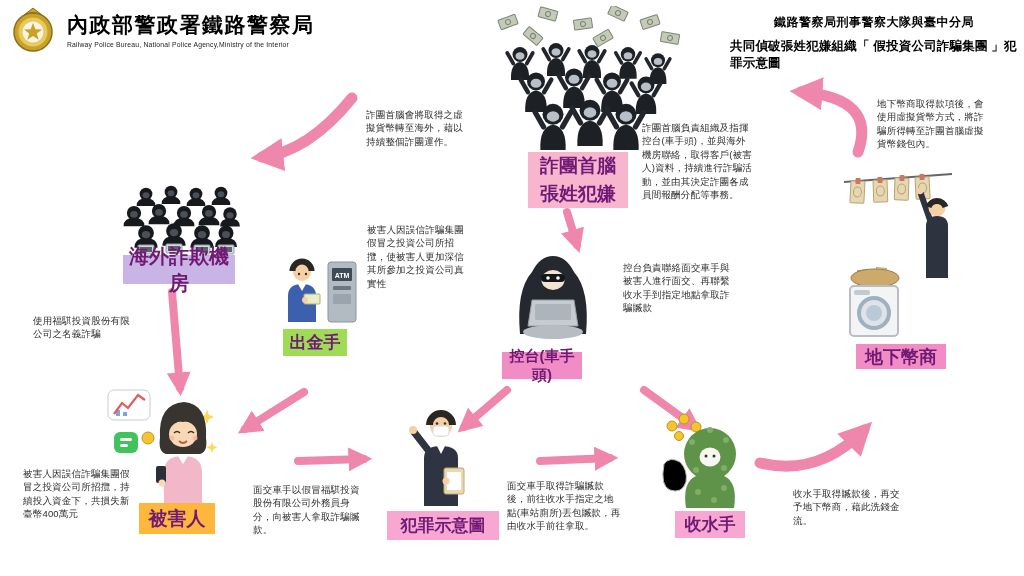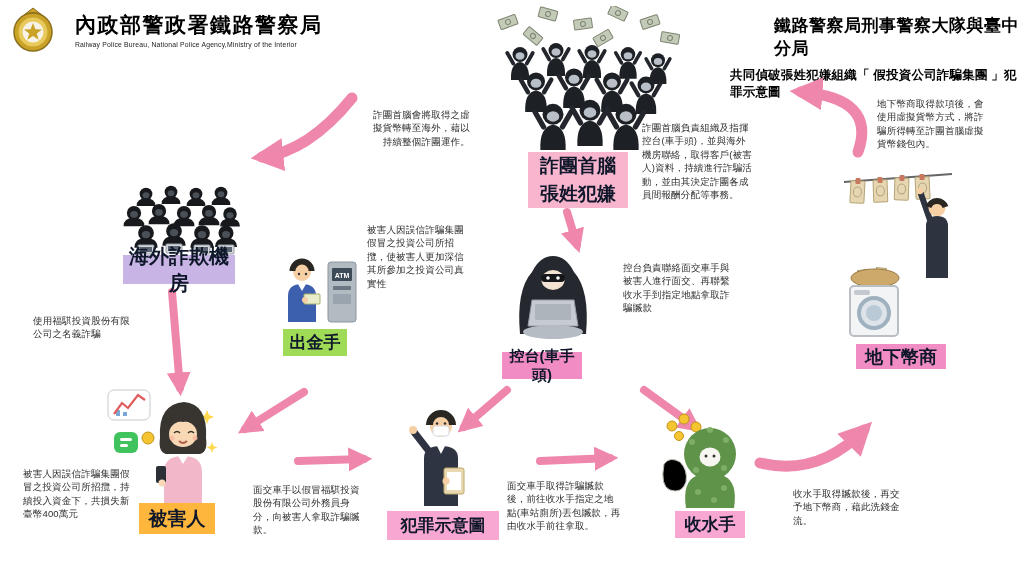--- a/index.html
+++ b/index.html
@@ -1,41 +1,41 @@
 <!DOCTYPE html>
 <html><head>
 <meta charset="utf-8">
 <style>
   html,body{margin:0;padding:0;}
   body{
     width:1024px;height:576px;position:relative;background:#ffffff;
     font-family:"Liberation Sans", sans-serif;overflow:hidden;color:#111;
   }
   
-  #logo{position:absolute;left:10px;top:6px;display:flex;align-items:center;gap:19px;}
+  #logo{position:absolute;left:10px;top:6px;display:flex;align-items:center;gap:11px;}
   .logo-text{display:flex;flex-direction:column;}
   .logo-zh{font-size:21px;font-weight:bold;letter-spacing:1.5px;color:#000;}
   .logo-en{font-size:6.8px;color:#222;margin-top:2px;letter-spacing:.2px;}
   #title{position:absolute;left:730px;top:14px;width:292px;font-weight:bold;color:#000;}
-  .title-l1{font-size:17px;margin-bottom:7px;letter-spacing:.5px;padding-left:44px;}
+  .title-l1{font-size:12px;margin-bottom:7px;letter-spacing:.5px;padding-left:44px;}
   .title-l2{font-size:12.5px;letter-spacing:.2px;}
   
   .node-label{position:absolute;display:flex;flex-direction:column;align-items:center;justify-content:center;
-    font-weight:bold;color:#0f172a;text-align:center;}
+    font-weight:bold;color:#701a75;text-align:center;}
   #label-boss{left:528px;top:152px;width:100px;height:56px;background:#f8b5ce;font-size:19px;line-height:1.45;}
   #label-overseas{left:123px;top:255px;width:112px;height:29px;background:#c8b5e5;font-size:20px;}
   #label-withdrawer{left:283px;top:329px;width:64px;height:27px;background:#9fdb57;font-size:17px;}
   #label-controller{left:502px;top:352px;width:80px;height:27px;background:#f18cc5;font-size:15px;}
   #label-dealer{left:856px;top:344px;width:90px;height:25px;background:#f18cc5;font-size:18px;}
   #label-victim{left:139px;top:503px;width:76px;height:31px;background:#feb73c;font-size:19px;}
   #label-courier{left:387px;top:511px;width:112px;height:29px;background:#f8a7d2;font-size:17px;}
   #label-collector{left:675px;top:511px;width:70px;height:27px;background:#f8a7d2;font-size:17px;}
   
   .ann{position:absolute;font-size:9.5px;line-height:1.42;color:#2e2e2e;letter-spacing:.2px;text-align:left;}
-  #ann-boss-transfer{left:366px;top:108px;width:104px;text-align:right;}
+  #ann-boss-transfer{left:366px;top:108px;width:104px;text-align:left;}
   #ann-boss-role{left:642px;top:121px;width:112px;}
   #ann-dealer-role{left:877px;top:97px;width:116px;}
   #ann-deposit{left:367px;top:223px;width:106px;}
   #ann-fake-company{left:33px;top:314px;width:104px;}
   #ann-controller-role{left:623px;top:261px;width:112px;}
   #ann-victim-loss{left:23px;top:467px;width:110px;}
   #ann-courier-role{left:253px;top:483px;width:110px;}
   #ann-handoff{left:507px;top:479px;width:116px;}
   #ann-collector-role{left:793px;top:487px;width:116px;}
   

